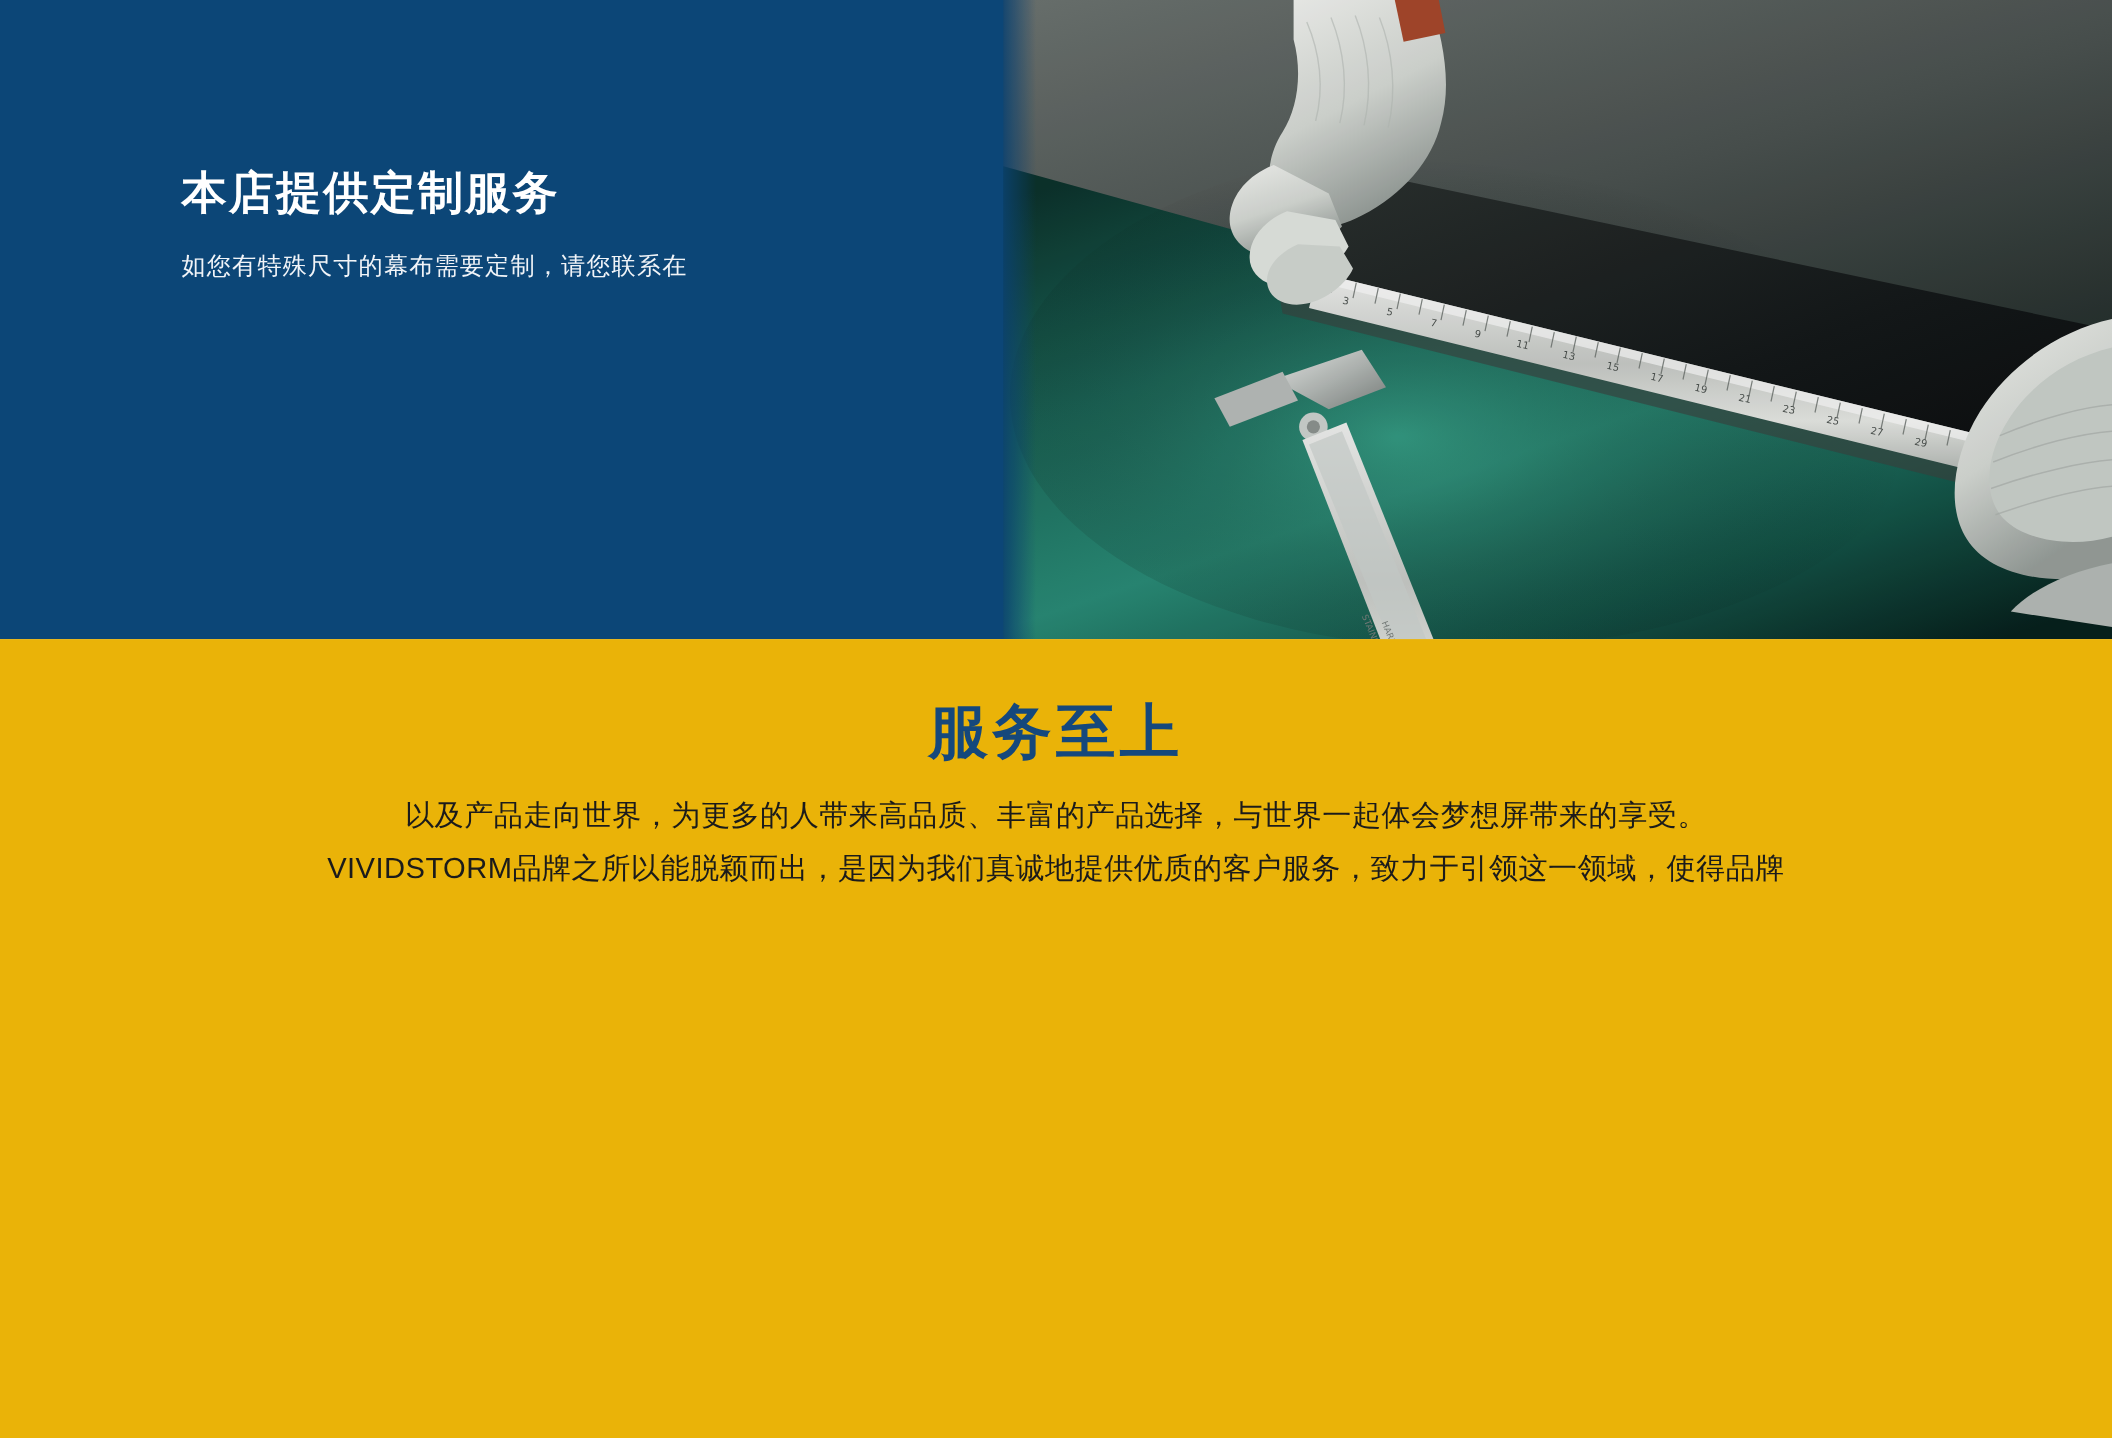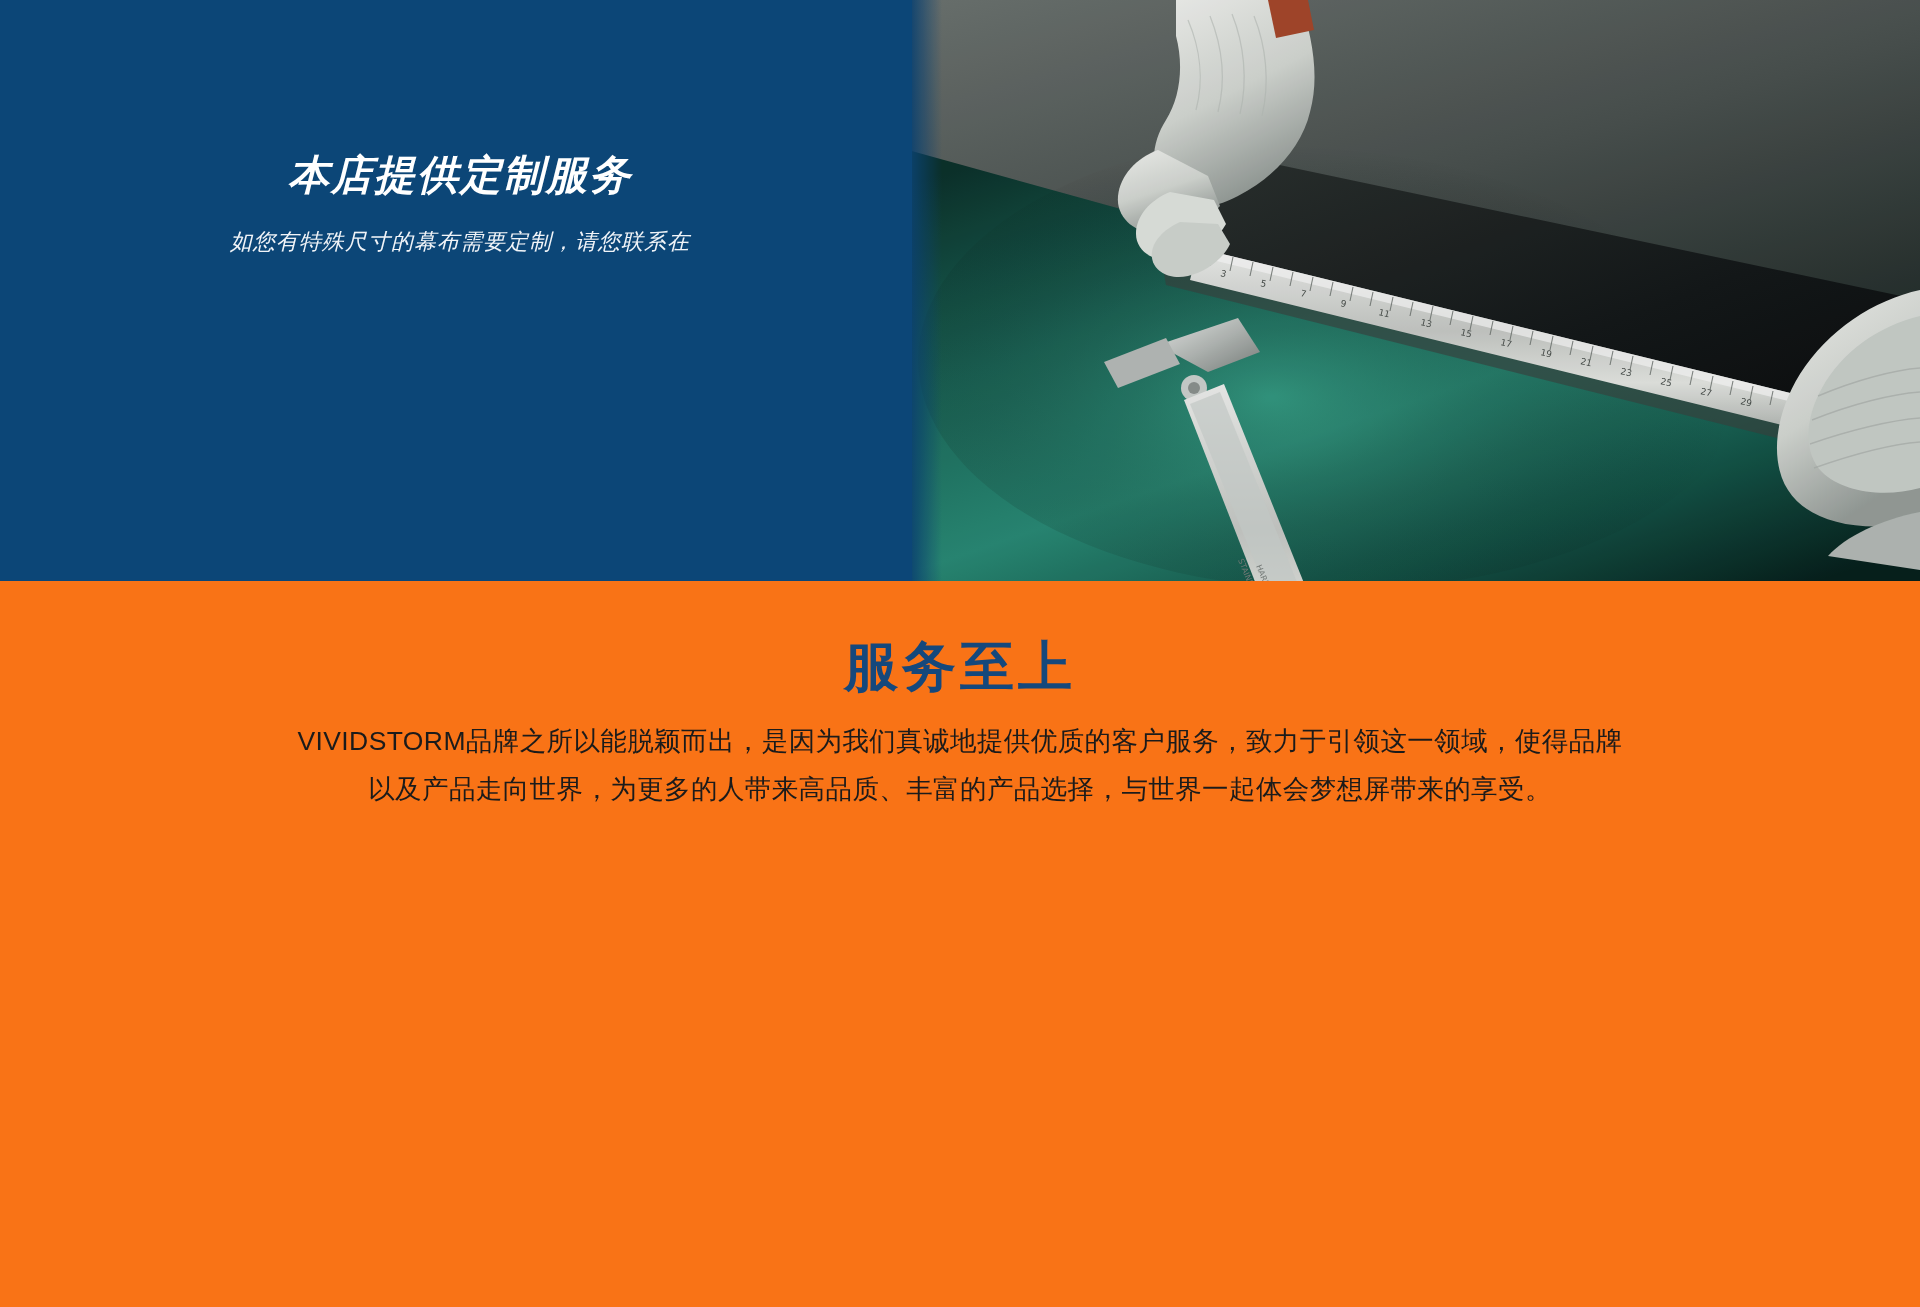--- a/index.html
+++ b/index.html
@@ -23,22 +23,20 @@
     left:0; top:0;
     width:912px; height:581px;
     background:#0c4677;
     z-index:3;
   }
   .hero-copy {
     position:absolute;
     left:165px;
     top:150px;
     width:590px;
-    text-align:center;
-    font-style:italic;
   }
   .hero-title {
     color:#ffffff;
     font-size:41px;
     font-weight:bold;
     letter-spacing:2px;
     line-height:1.25;
     margin-bottom:18px;
   }
   .hero-para {
@@ -59,21 +57,21 @@
     background:#10110f;
     z-index:1;
   }
   .photo-svg { display:block; width:1012px; height:581px; }
 
   
   .mid {
     position:relative;
     width:1920px;
     height:726px;
-    background:#f97316;
+    background:#eab308;
   }
   .section-title {
     text-align:center;
     color:#15487c;
     font-size:54px;
     font-weight:bold;
     letter-spacing:4px;
     padding-top:56px;
     line-height:1.1;
   }
@@ -258,17 +256,17 @@
       </div>
     </div>
   </div>
 </div>
 
 <div class="mid">
 
   <div class="section-title">服务至上</div>
 
   <div class="section-para">
+    <div>以及产品走向世界，为更多的人带来高品质、丰富的产品选择，与世界一起体会梦想屏带来的享受。</div>
     <div>VIVIDSTORM品牌之所以能脱颖而出，是因为我们真诚地提供优质的客户服务，致力于引领这一领域，使得品牌</div>
-    <div>以及产品走向世界，为更多的人带来高品质、丰富的产品选择，与世界一起体会梦想屏带来的享受。</div>
   </div>
 
 </div>
 
 </body></html>

